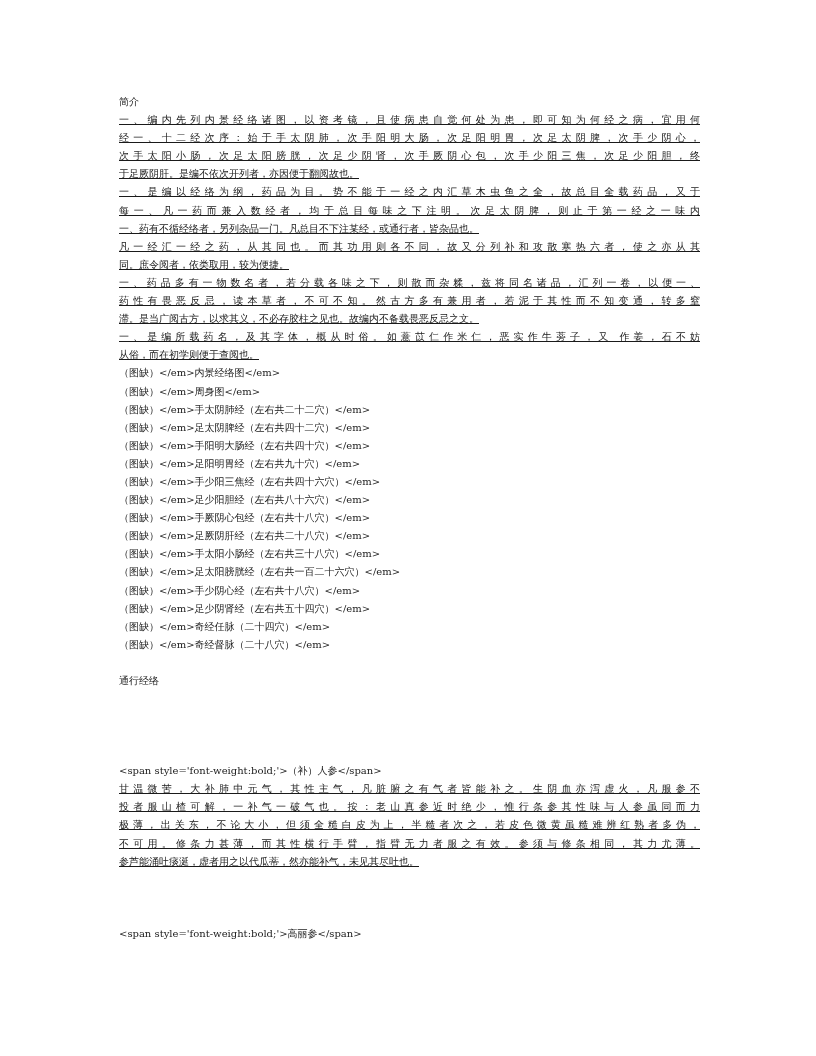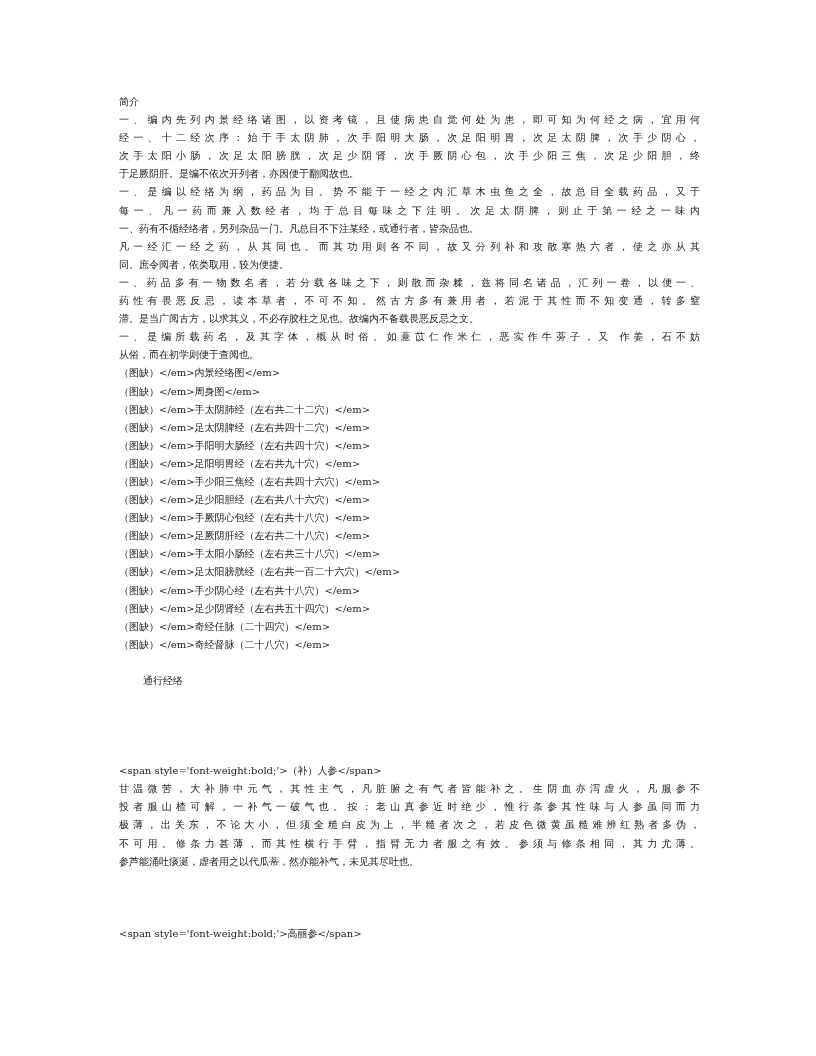--- a/index.html
+++ b/index.html
@@ -6,27 +6,27 @@
   body {
     width: 816px; height: 1056px; overflow: hidden; position: relative;
     font-family: "DejaVu Serif", "Liberation Serif", serif;
     color: #1a1a1a;
   }
   .page {
     position: absolute; left: 119px; top: 93px; width: 581px;
     font-size: 10px; line-height: 18.1px;
   }
   .line { white-space: nowrap; overflow: visible; height: 18.1px; }
-  .para { text-align: justify; text-align-last: left; }
+  .para { text-align: justify; text-align-last: left; text-decoration: underline; }
   .para .line { text-align: justify; text-align-last: justify; }
   .para .line.last { text-align-last: left; }
   .gap1 { height: 18.1px; }
   .gap3 { height: 54px; }
   .gap2 { height: 36px; }
-  .section-title { height: 18.1px; margin-left: 24px; }
+  .section-title { height: 18.1px; }
 </style>
 </head>
 <body>
 
 <div class="page">
 
   <div class="line">简介</div>
 
   <div class="para">
     <div class="line">一、编内先列内景经络诸图，以资考镜，且使病患自觉何处为患，即可知为何经之病，宜用何</div>

